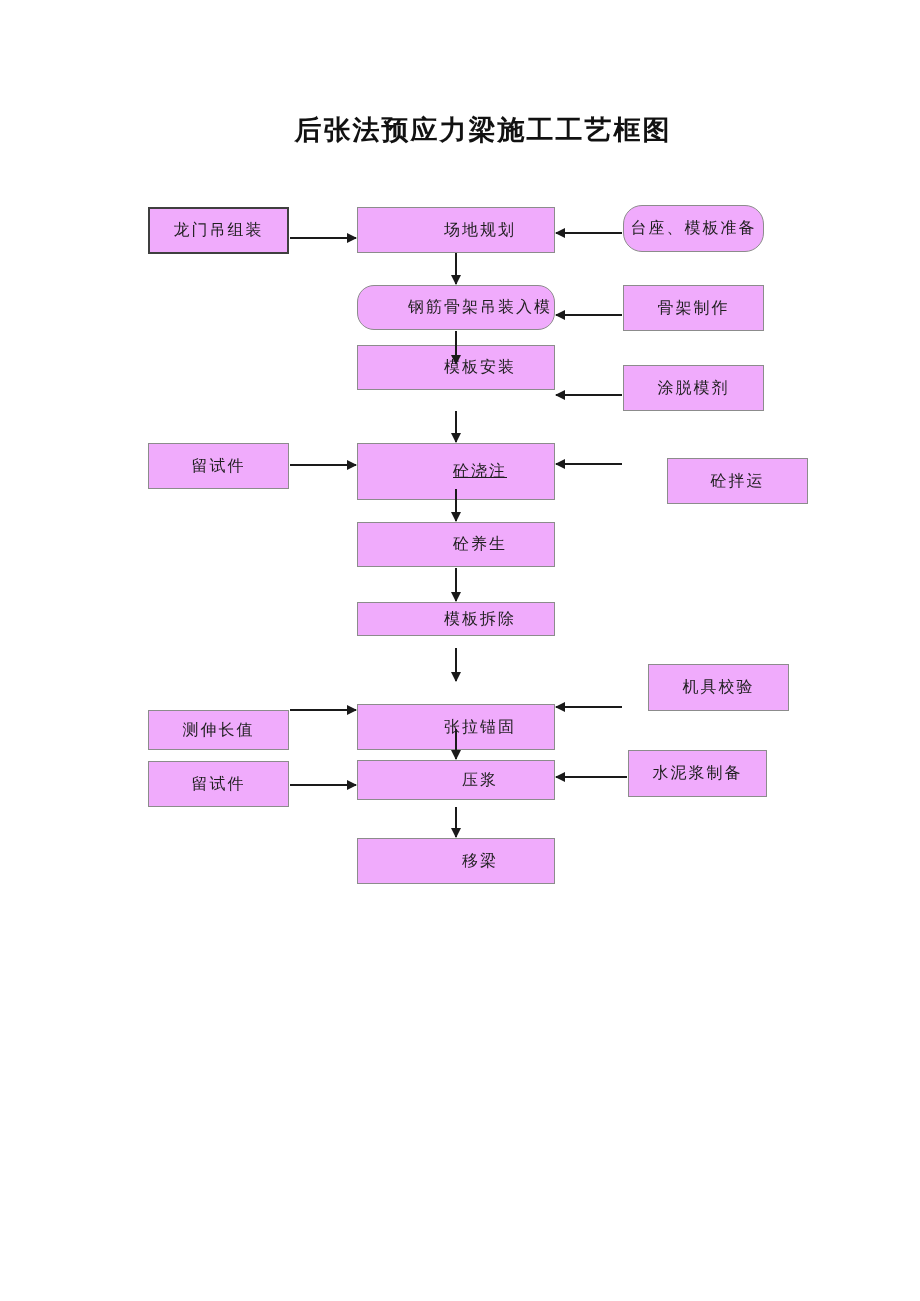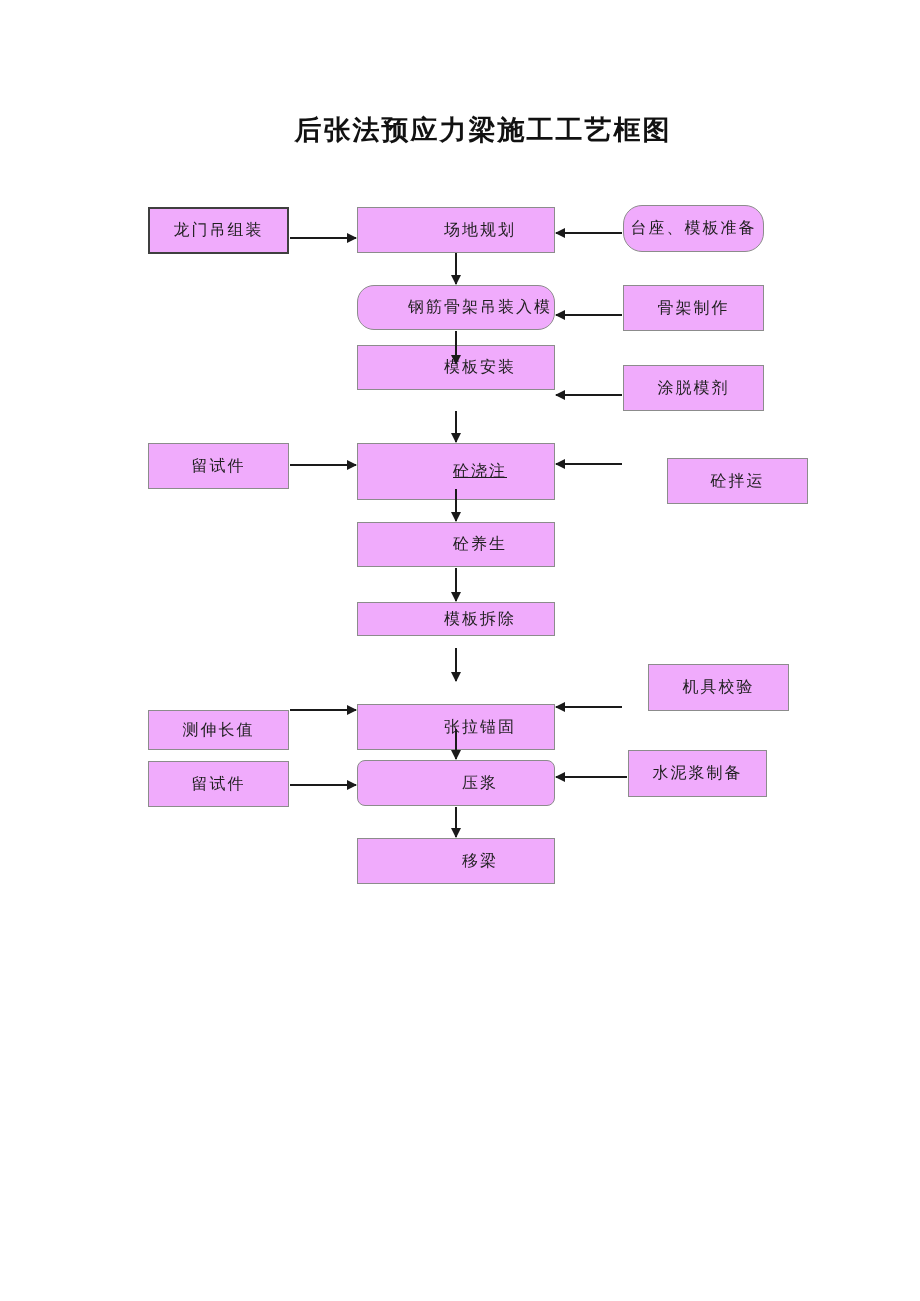--- a/index.html
+++ b/index.html
@@ -94,21 +94,21 @@
 
   <div class="page-title">后张法预应力梁施工工艺框图</div>
 
   <div class="box main" style="top:207px; height:46px;">场地规划</div>
   <div class="box main" style="top:285px; height:45px;border-radius:17px;">钢筋骨架吊装入模</div>
   <div class="box main" style="top:345px; height:45px;">模板安装</div>
   <div class="box main" style="top:443px; height:57px;text-decoration:underline;">砼浇注</div>
   <div class="box main" style="top:522px; height:45px;">砼养生</div>
   <div class="box main" style="top:602px; height:34px;">模板拆除</div>
   <div class="box main" style="top:682px; height:46px;margin-top:22px;">张拉锚固</div>
-  <div class="box main" style="top:760px; height:46px;border-radius:8px;">压浆</div>
+  <div class="box main" style="top:760px; height:40px;">压浆</div>
   <div class="box main" style="top:838px; height:46px;">移梁</div>
 
   <div class="box left-col dark" style="top:207px; height:47px;">龙门吊组装</div>
   <div class="box left-col" style="top:443px; height:46px;">留试件</div>
   <div class="box left-col" style="top:698px; height:40px;margin-top:12px;">测伸长值</div>
   <div class="box left-col" style="top:761px; height:46px;">留试件</div>
 
   <div class="box right-col" style="top:205px; height:47px;border-radius:19px;">台座、模板准备</div>
   <div class="box right-col" style="top:285px; height:46px;">骨架制作</div>
   <div class="box right-col" style="top:365px; height:46px;">涂脱模剂</div>

